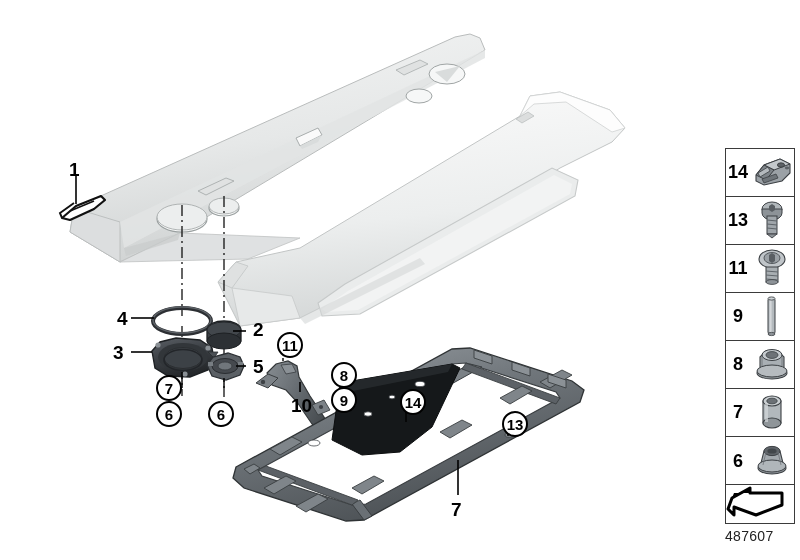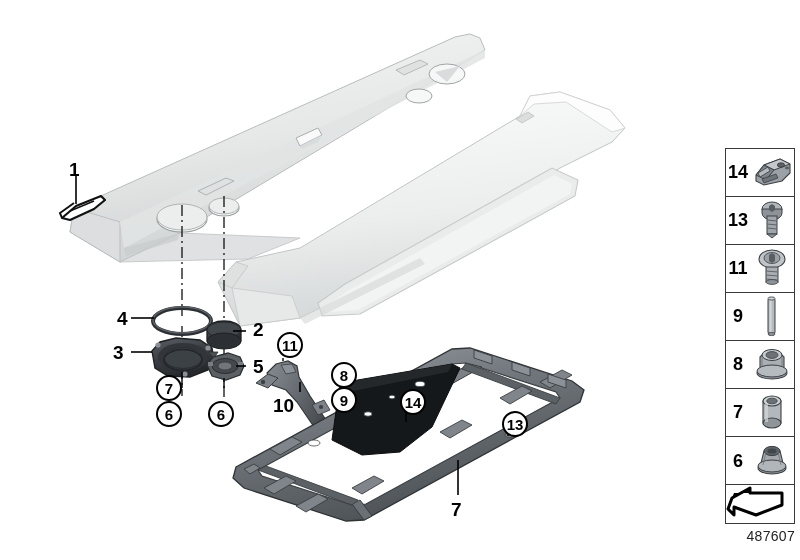--- a/index.html
+++ b/index.html
@@ -83,21 +83,21 @@
     height: 40px;
     border: 1.6px solid #3b3b3b;
     box-sizing: border-box;
     background: #ffffff;
   }
   #diagram-number {
     position: absolute;
     left: 725px;
     top: 528px;
     width: 70px;
-    text-align: right;
+    text-align: left;
     font-family: "Liberation Sans", sans-serif;
     font-size: 14px;
     color: #222222;
     letter-spacing: 0.3px;
   }
   #main-art {
     position: absolute;
     left: 0;
     top: 0;
   }
@@ -297,21 +297,21 @@
     <line x1="508" y1="424" x2="508" y2="436" stroke="#000000" stroke-width="1.4"></line>
     <line x1="344" y1="375" x2="344" y2="376" stroke="#000000" stroke-width="1.4"></line>
     <line x1="344" y1="400" x2="344" y2="412" stroke="#000000" stroke-width="1.4"></line>
   </svg>
 
   <div class="callout-plain" style="left:69px;  top:160px;">1</div>
   <div class="callout-plain" style="left:253px; top:320px;">2</div>
   <div class="callout-plain" style="left:113px; top:343px;">3</div>
   <div class="callout-plain" style="left:117px; top:309px;">4</div>
   <div class="callout-plain" style="left:253px; top:357px;">5</div>
-  <div class="callout-plain" style="left:273px; top:396px;">10</div>
+  <div class="callout-plain" style="left:291px; top:396px;">10</div>
   <div class="callout-plain" style="left:451px; top:500px;">7</div>
 
   <div class="callout-circled" style="left:156px; top:375px;">7</div>
   <div class="callout-circled" style="left:156px; top:401px;">6</div>
   <div class="callout-circled" style="left:208px; top:401px;">6</div>
   <div class="callout-circled" style="left:277px; top:332px;">11</div>
   <div class="callout-circled" style="left:331px; top:362px;">8</div>
   <div class="callout-circled" style="left:331px; top:387px;">9</div>
   <div class="callout-circled" style="left:400px; top:389px;">14</div>
   <div class="callout-circled" style="left:502px; top:411px;">13</div>

